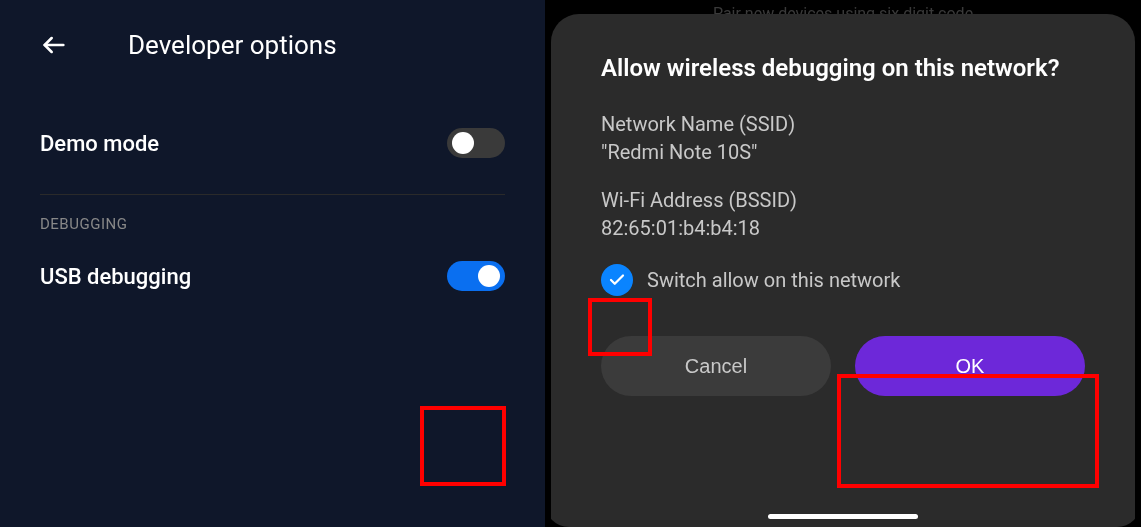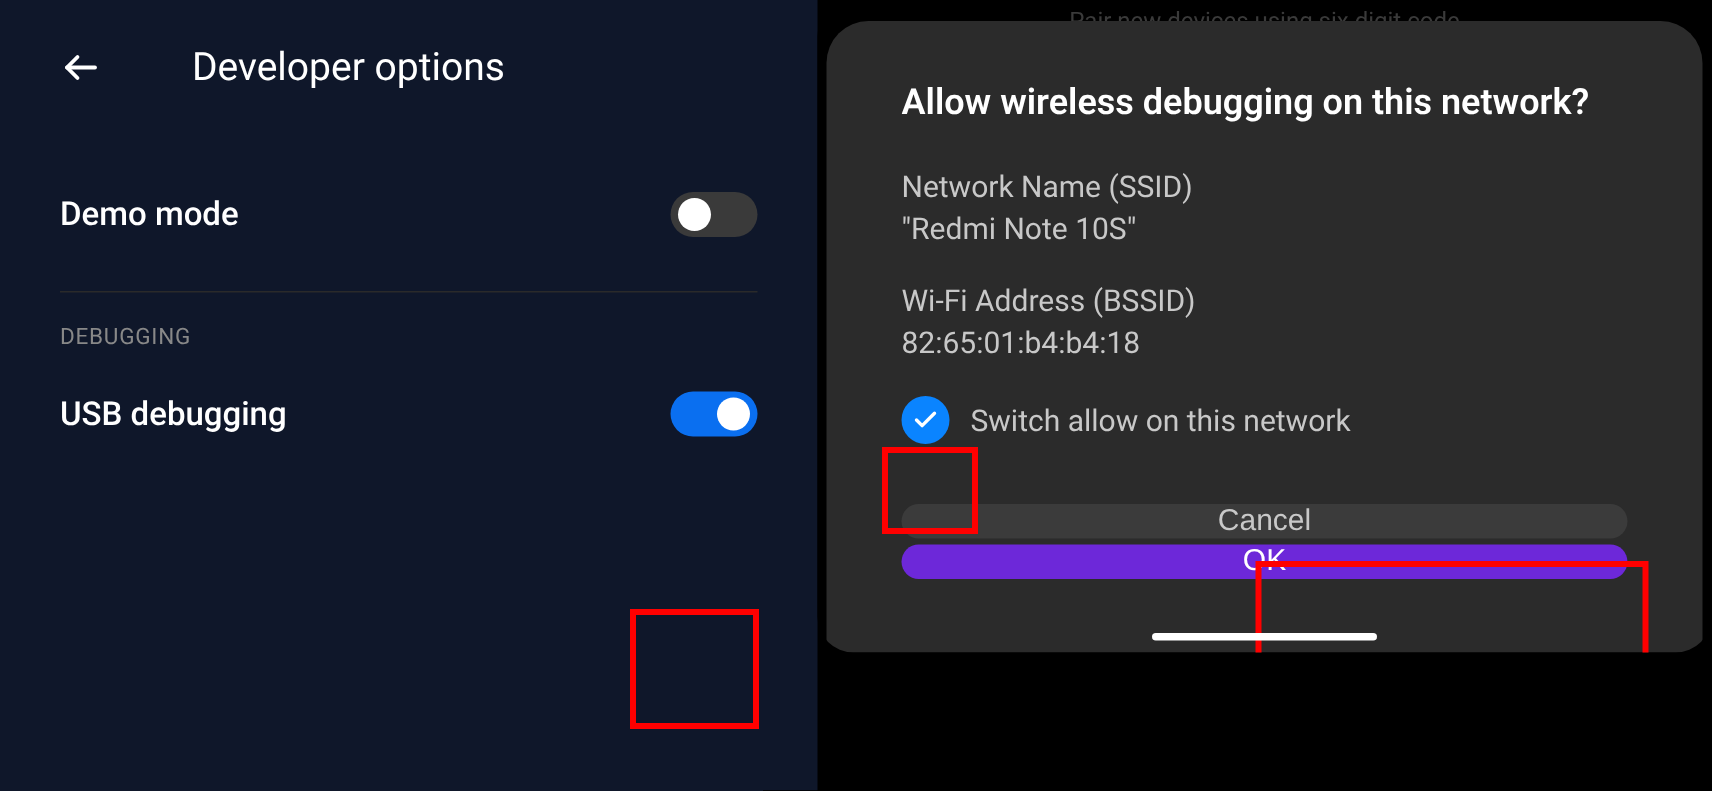--- a/index.html
+++ b/index.html
@@ -91,21 +91,21 @@
   }
   .highlight-red {
     border: 4px solid #ff0000;
     position: absolute;
     pointer-events: none;
   }
   .hl1 { left: 420px; top: 406px; width: 86px; height: 80px; }
 
   .right-panel {
     width: 596px;
-    height: 435px;
+    height: 527px;
     background: #000;
     position: relative;
     border-radius: 24px;
     overflow: hidden;
     text-decoration: underline;
   }
   .sheet-bg-text {
     position: absolute;
     top: 0;
     left: 0;
@@ -161,22 +161,21 @@
     justify-content: center;
     flex-shrink: 0;
   }
   .checkbox svg { stroke: #fff; }
   .checkbox-label {
     font-size: 20px;
     color: #c8c8c8;
   }
   .button-row {
     display: flex;
-    gap: 4px;
-    flex-direction: column;
+    gap: 24px;
   }
   .btn {
     flex: 1;
     height: 60px;
     border-radius: 30px;
     display: flex;
     align-items: center;
     justify-content: center;
     font-size: 20px;
     font-weight: 500;

